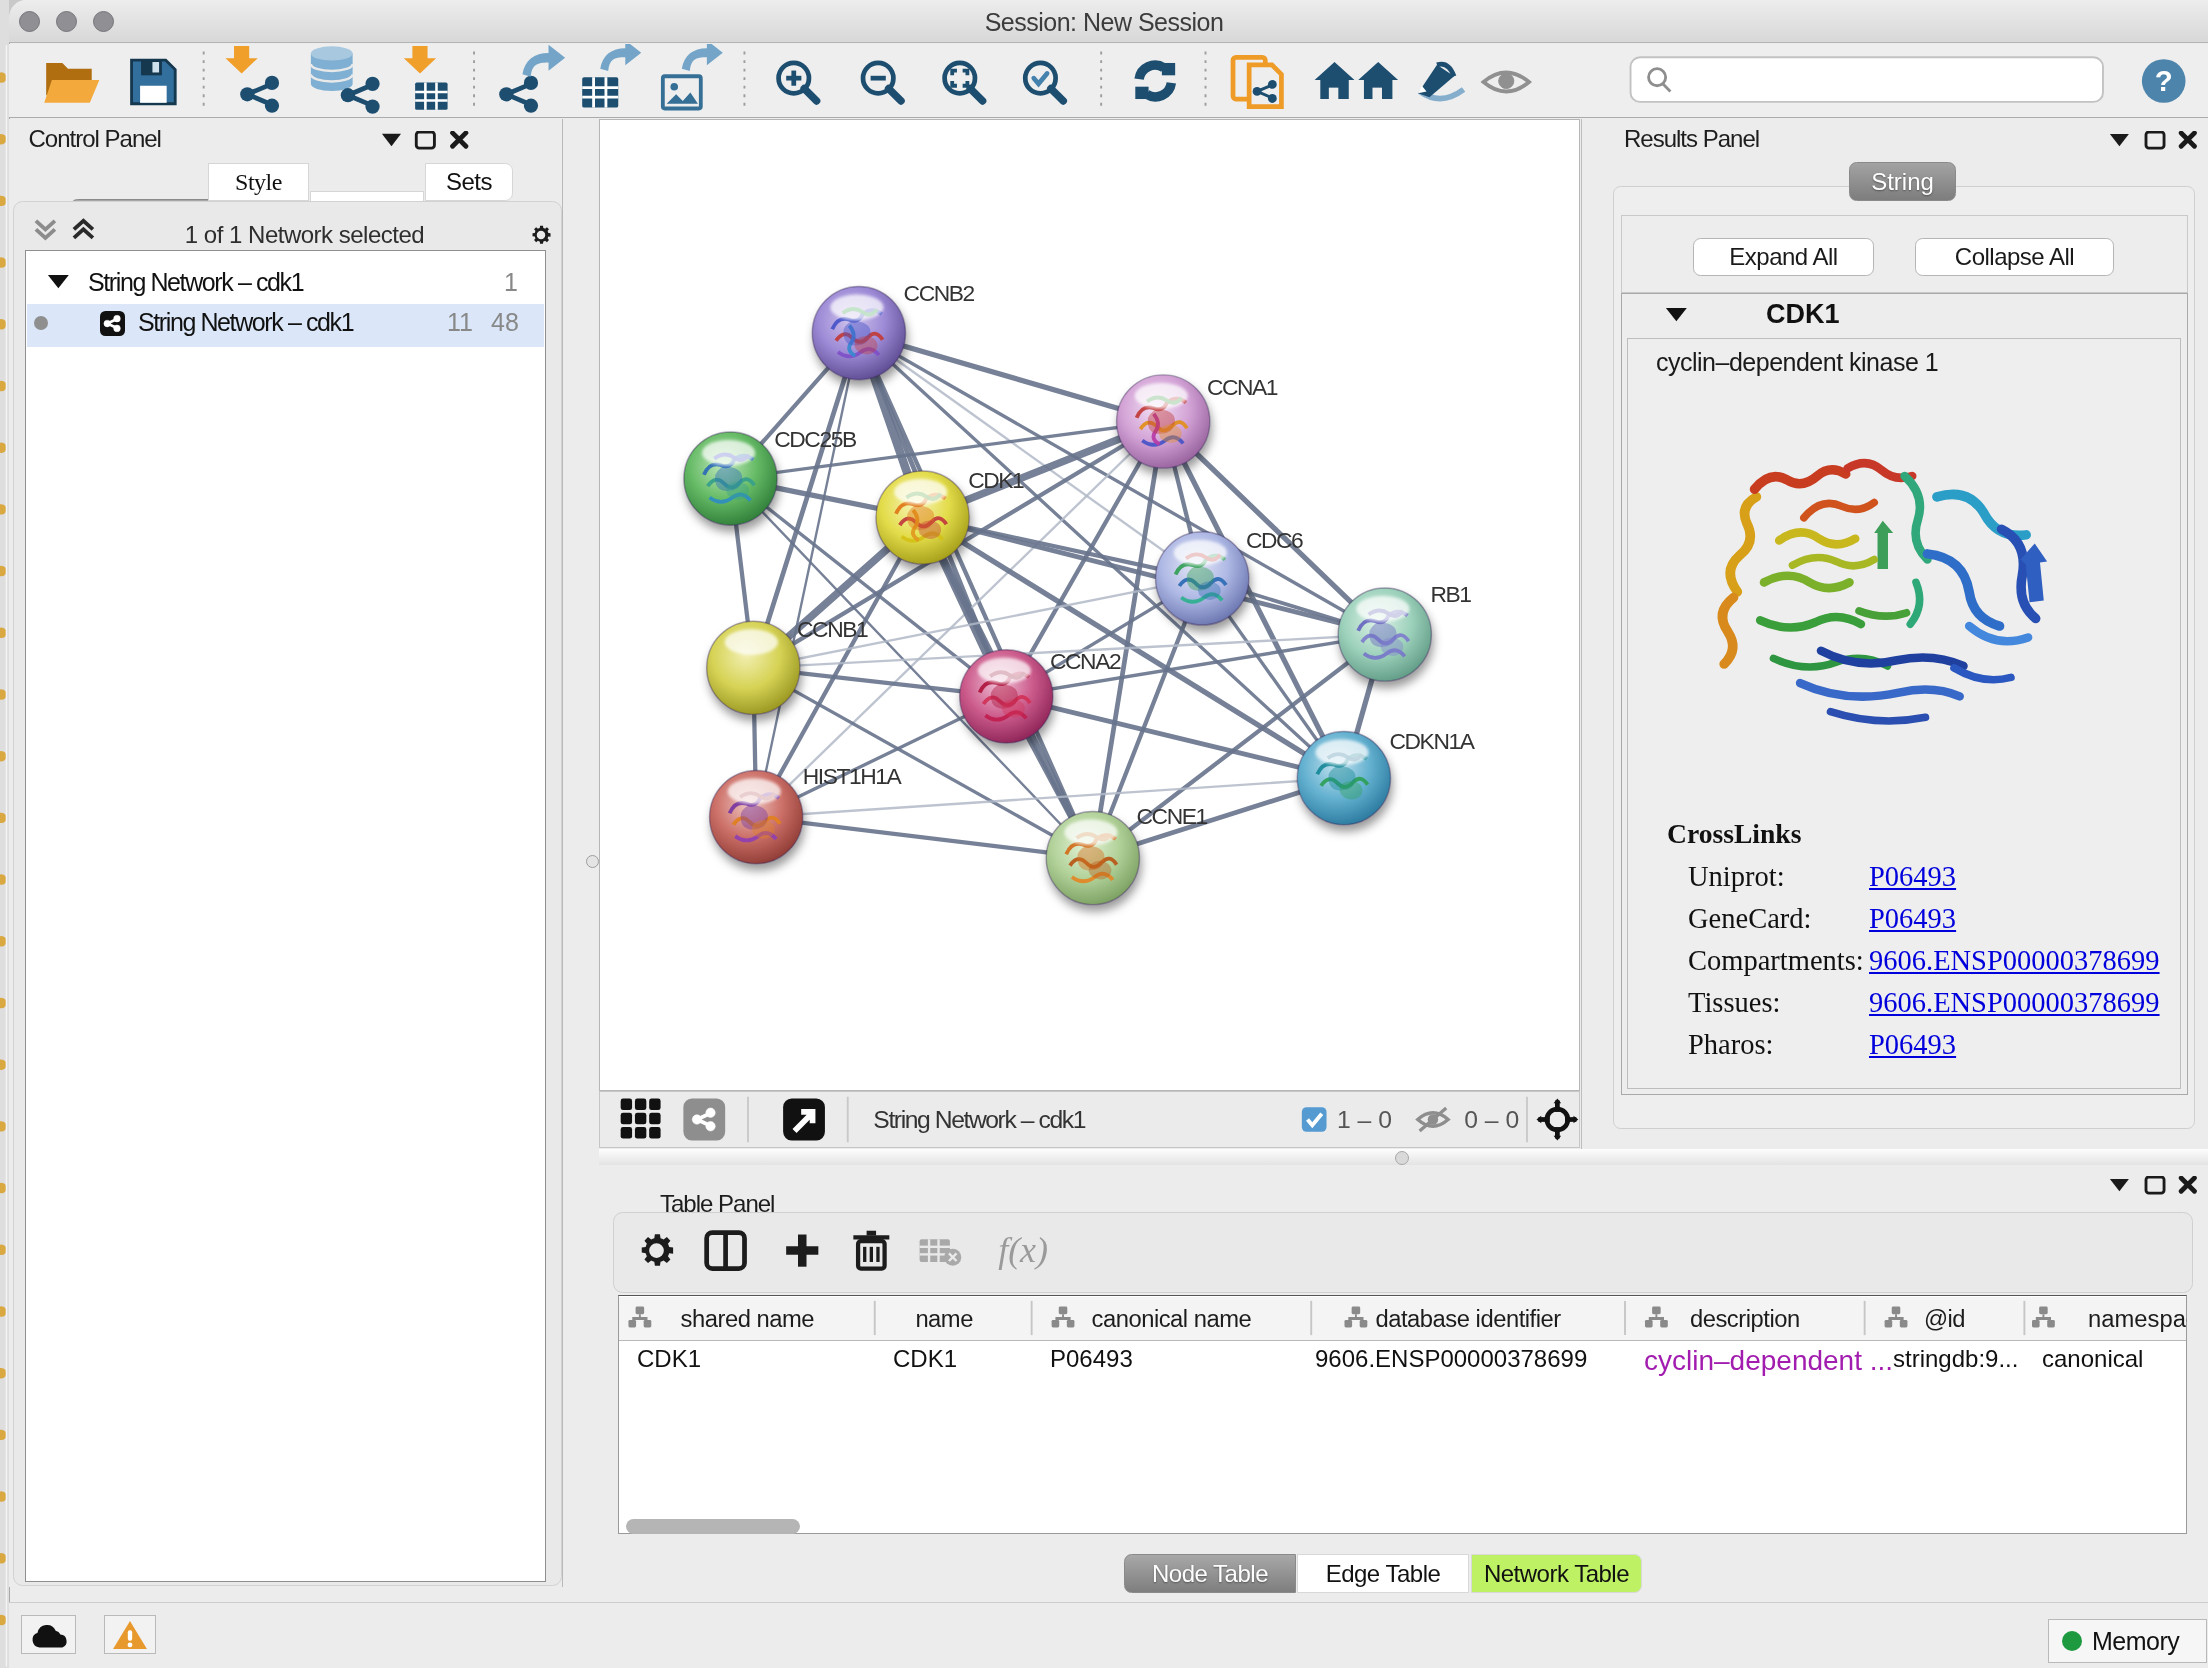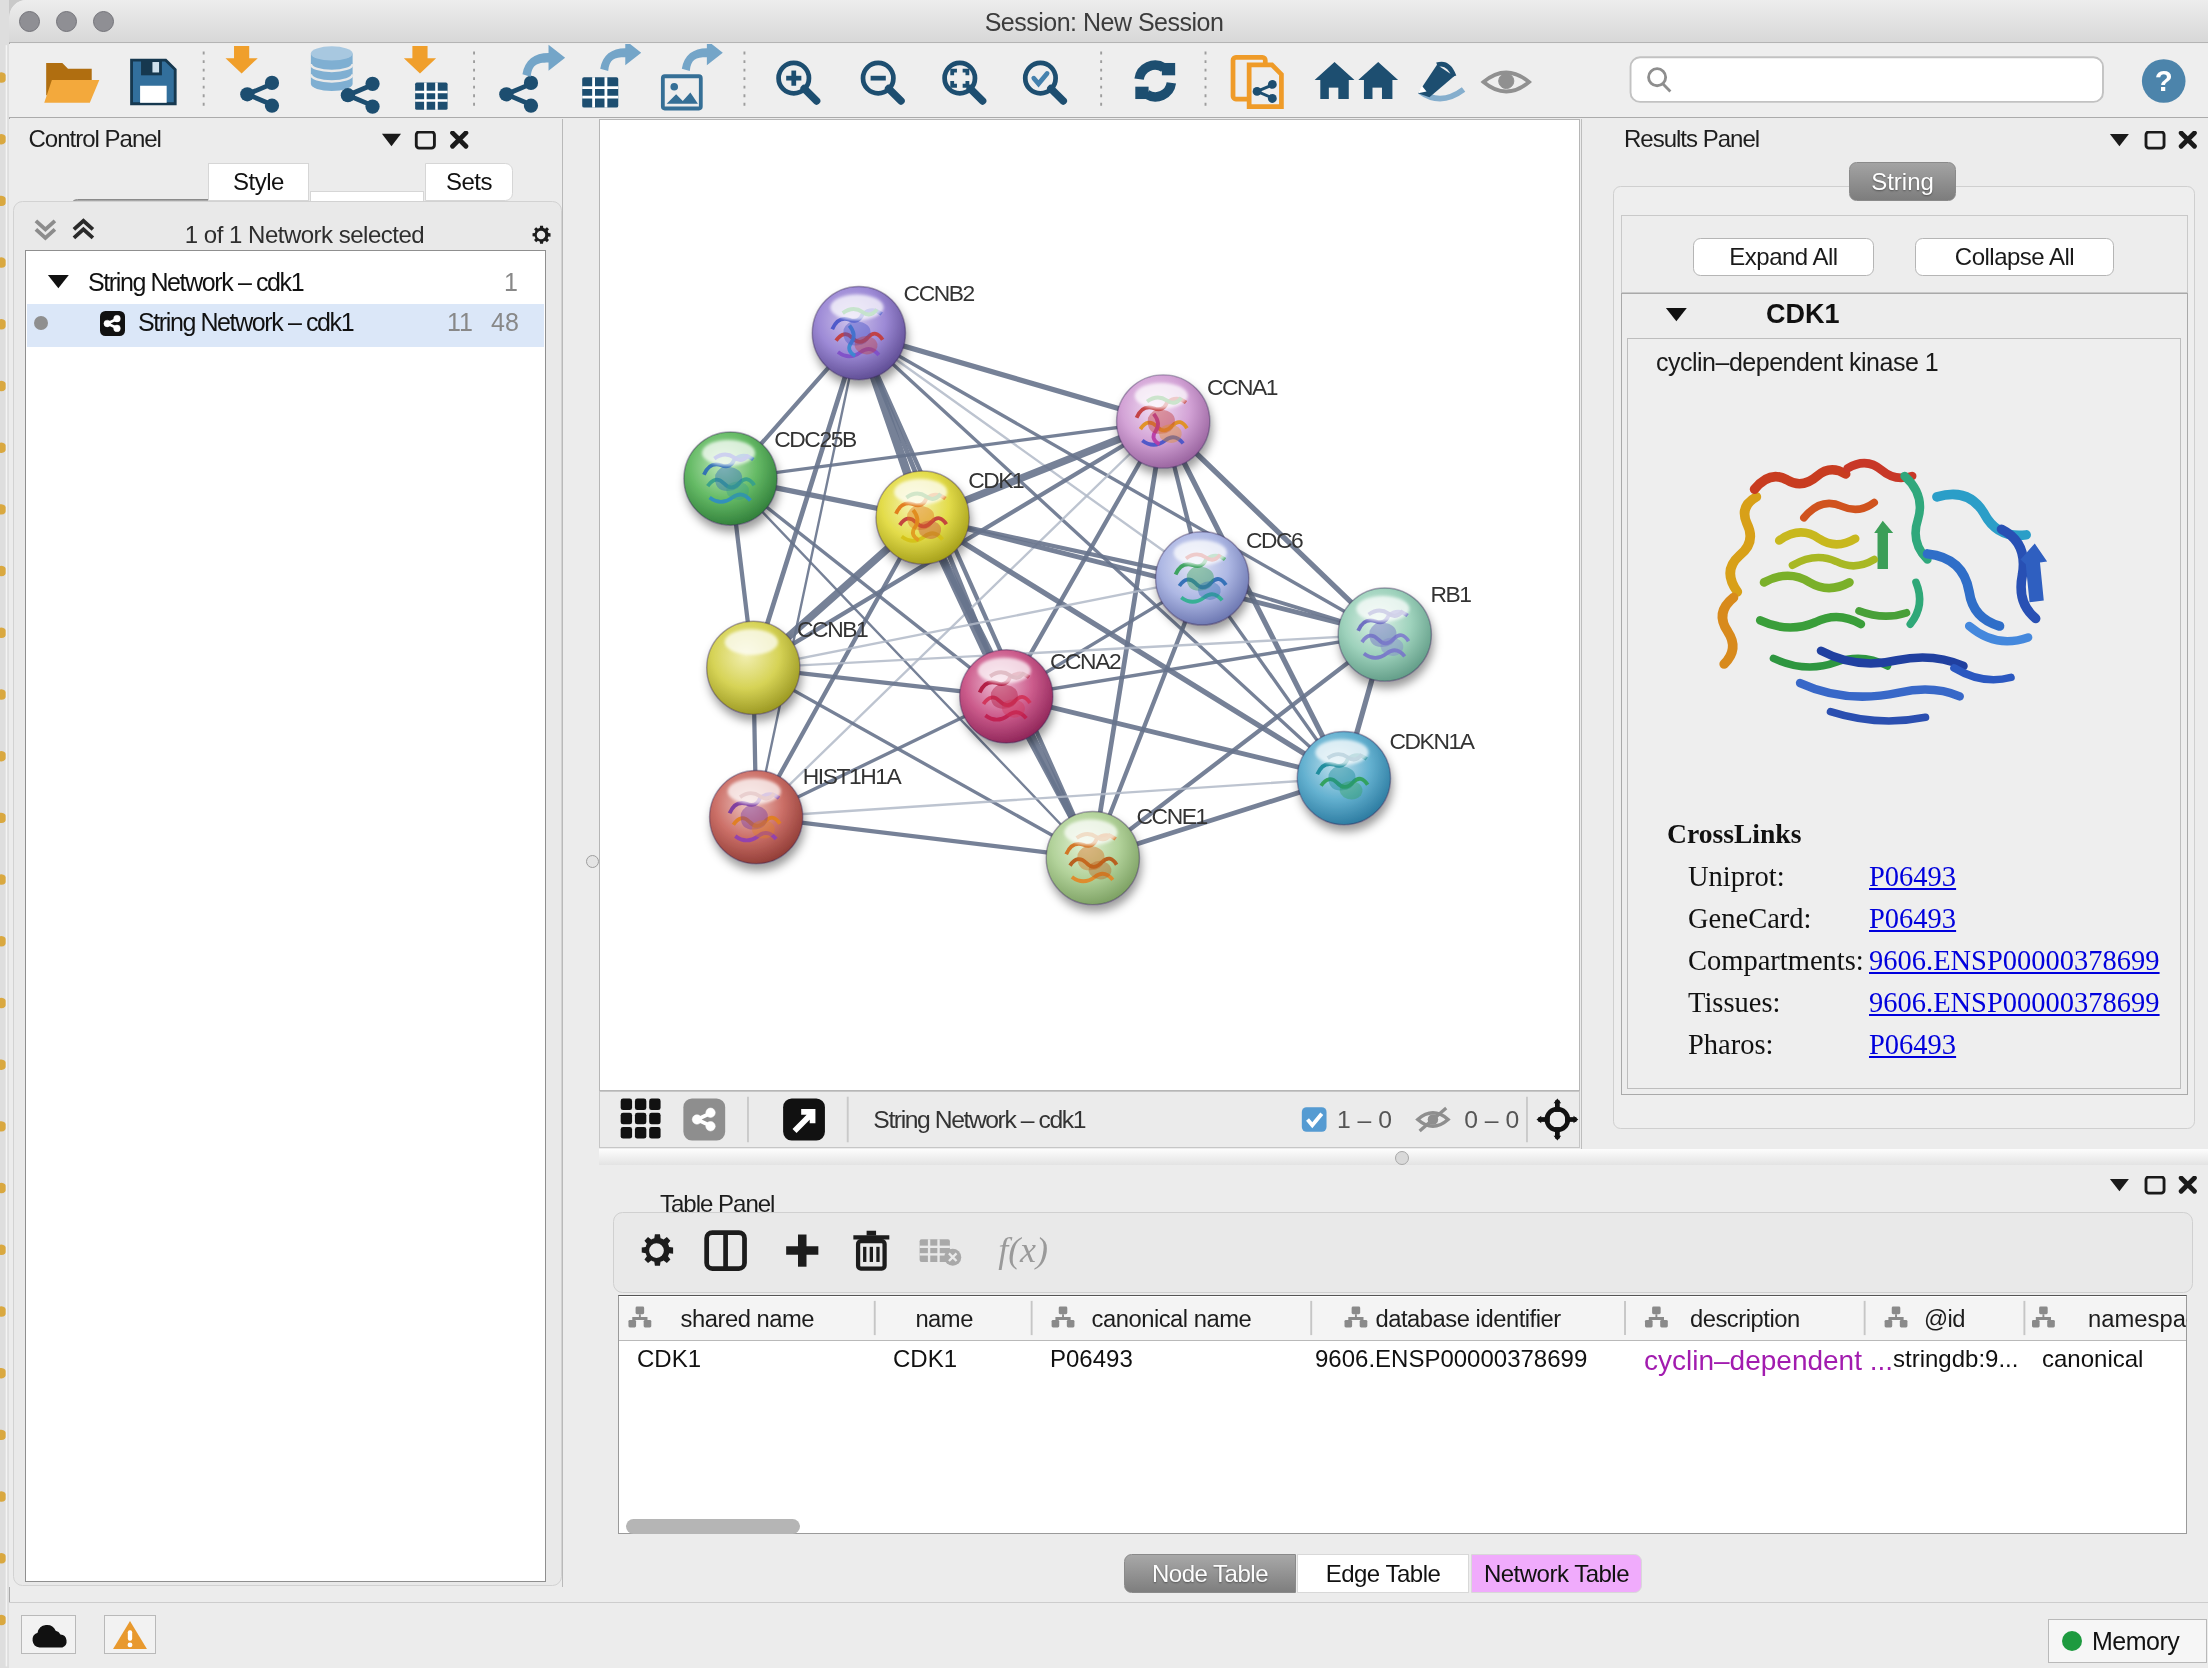--- a/index.html
+++ b/index.html
@@ -212,21 +212,21 @@
 
   <div class="a" style="left:8.6px;top:119px;width:554px;height:1468px;background:#ececec;border-right:1px solid #b9b9b9;"></div>
   <div class="a ptitle" style="left:28.5px;top:125px;">Control Panel</div>
   <svg class="a" style="left:380px;top:131px;" width="105" height="21" viewBox="0 0 110 22">
     <path d="M 2,3 l20,0 -10,13 z" fill="#1a1a1a"></path>
     <rect x="38" y="1" width="19" height="17" rx="3" fill="none" stroke="#1a1a1a" stroke-width="3"></rect>
     <path d="M 76,2 l14,14 M 90,2 l-14,14" stroke="#1a1a1a" stroke-width="5" stroke-linecap="round"></path>
   </svg>
 
   <div class="a" style="left:70px;top:163px;width:162px;height:38px;background:linear-gradient(#a8a8a8,#7f7f7f);border:1px solid #8a8a8a;border-radius:7.6px 0 0 7.6px;color:#fff;font-size:24px;letter-spacing:-0.5px;text-align:left;line-height:36px;text-shadow:0 1px 1.9px rgba(0,0,0,0.4);margin-top:36px;">Network</div>
-  <div class="a" style="left:208px;top:163px;width:101px;height:38px;background:#fff;border:1px solid #d6d6d6;color:#111;font-size:24px;letter-spacing:-0.5px;text-align:center;line-height:36px;">Style</div>
+  <div class="a" style="left:208px;top:163px;width:101px;height:38px;background:#fff;border:1px solid #d6d6d6;color:#111;font-size:24px;letter-spacing:-0.5px;text-align:center;line-height:36px;font-family:Liberation Serif, serif;">Style</div>
   <div class="a" style="left:310px;top:163px;width:114px;height:38px;background:#fff;border:1px solid #d6d6d6;color:#111;font-size:24px;letter-spacing:-0.5px;text-align:center;line-height:36px;margin-top:28px;">Select</div>
   <div class="a" style="left:425px;top:163px;width:88px;height:38px;background:#fff;border:1px solid #d6d6d6;border-radius:0 7.6px 7.6px 0;color:#111;font-size:24px;letter-spacing:-0.5px;text-align:center;line-height:36px;">Sets</div>
 
   <div class="a" style="left:13.3px;top:201px;width:549px;height:1385px;background:#e9e9e9;border:1px solid #d2d2d2;border-radius:9.5px;"></div>
 
   <svg class="a" style="left:34px;top:217px;" width="76" height="28.5" viewBox="0 0 80 30">
     <g fill="none" stroke="#8c8c8c" stroke-width="4">
       <path d="M 2,4 l10,9 10,-9 M 2,13 l10,9 10,-9"></path>
     </g>
     <g fill="none" stroke="#2a2a2a" stroke-width="4">
@@ -716,21 +716,21 @@
   <div class="a" style="left:1050px;top:1345px;font-size:24px;color:#111;">P06493</div>
   <div class="a" style="left:1315px;top:1345px;font-size:24px;color:#111;">9606.ENSP00000378699</div>
   <div class="a" style="left:1644px;top:1345px;font-size:28px;color:#a21caf;">cyclin–dependent ...</div>
   <div class="a" style="left:1893px;top:1345px;font-size:24px;color:#111;">stringdb:9...</div>
   <div class="a" style="left:2042px;top:1345px;font-size:24px;color:#111;">canonical</div>
 
   <div class="a" style="left:626px;top:1519px;width:174px;height:15px;border-radius:7.6px;background:#b5b5b5;"></div>
 
   <div class="a" style="left:1124px;top:1554px;width:172px;height:39px;background:linear-gradient(#a8a8a8,#7e7e7e);border:1px solid #8a8a8a;border-radius:7.6px 0 0 7.6px;color:#fdfdfd;font-size:24px;letter-spacing:-0.5px;text-align:center;line-height:37px;text-shadow:0 1px 1.9px rgba(0,0,0,0.4);">Node Table</div>
   <div class="a" style="left:1297px;top:1554px;width:172px;height:39px;background:#fff;border:1px solid #d8d8d8;color:#111;font-size:24px;letter-spacing:-0.5px;text-align:center;line-height:37px;">Edge Table</div>
-  <div class="a" style="left:1471px;top:1554px;white-space:nowrap;width:171px;height:39px;background:#f0abfc;border:1px solid #d8d8d8;border-radius:0 7.6px 7.6px 0;color:#111;font-size:24px;letter-spacing:-0.5px;text-align:center;line-height:37px;">Network Table</div>
+  <div class="a" style="left:1471px;top:1554px;white-space:nowrap;width:171px;height:39px;background:#bef264;border:1px solid #d8d8d8;border-radius:0 7.6px 7.6px 0;color:#111;font-size:24px;letter-spacing:-0.5px;text-align:center;line-height:37px;">Network Table</div>
 
   <div class="a" style="left:8.6px;top:1602px;width:2200px;height:67px;background:#ececec;border-top:1px solid #cdcdcd;"></div>
   <div class="a" style="left:21px;top:1615px;width:55px;height:39px;background:#f2f2f2;border:1px solid #b9b9b9;"></div>
   <svg class="a" style="left:28.5px;top:1623px;" width="40" height="25" viewBox="0 0 42 26">
     <path fill="#111" d="M 33,12 a 7,7 0 0 1 2,13.5 l-24,0 a 8,8 0 0 1 -2,-15.5 a 10,10 0 0 1 19,-2 a 7,7 0 0 1 5,4 z"></path>
   </svg>
   <div class="a" style="left:104px;top:1615px;width:52px;height:39px;background:#f2f2f2;border:1px solid #b9b9b9;"></div>
   <svg class="a" style="left:111px;top:1619px;" width="38" height="32" viewBox="0 0 40 34">
     <path d="M 20,2 L 38,32 L 2,32 z" fill="#e8992e"></path>
     <rect x="17.7" y="12" width="4.6" height="11" rx="2" fill="#fff"></rect>

